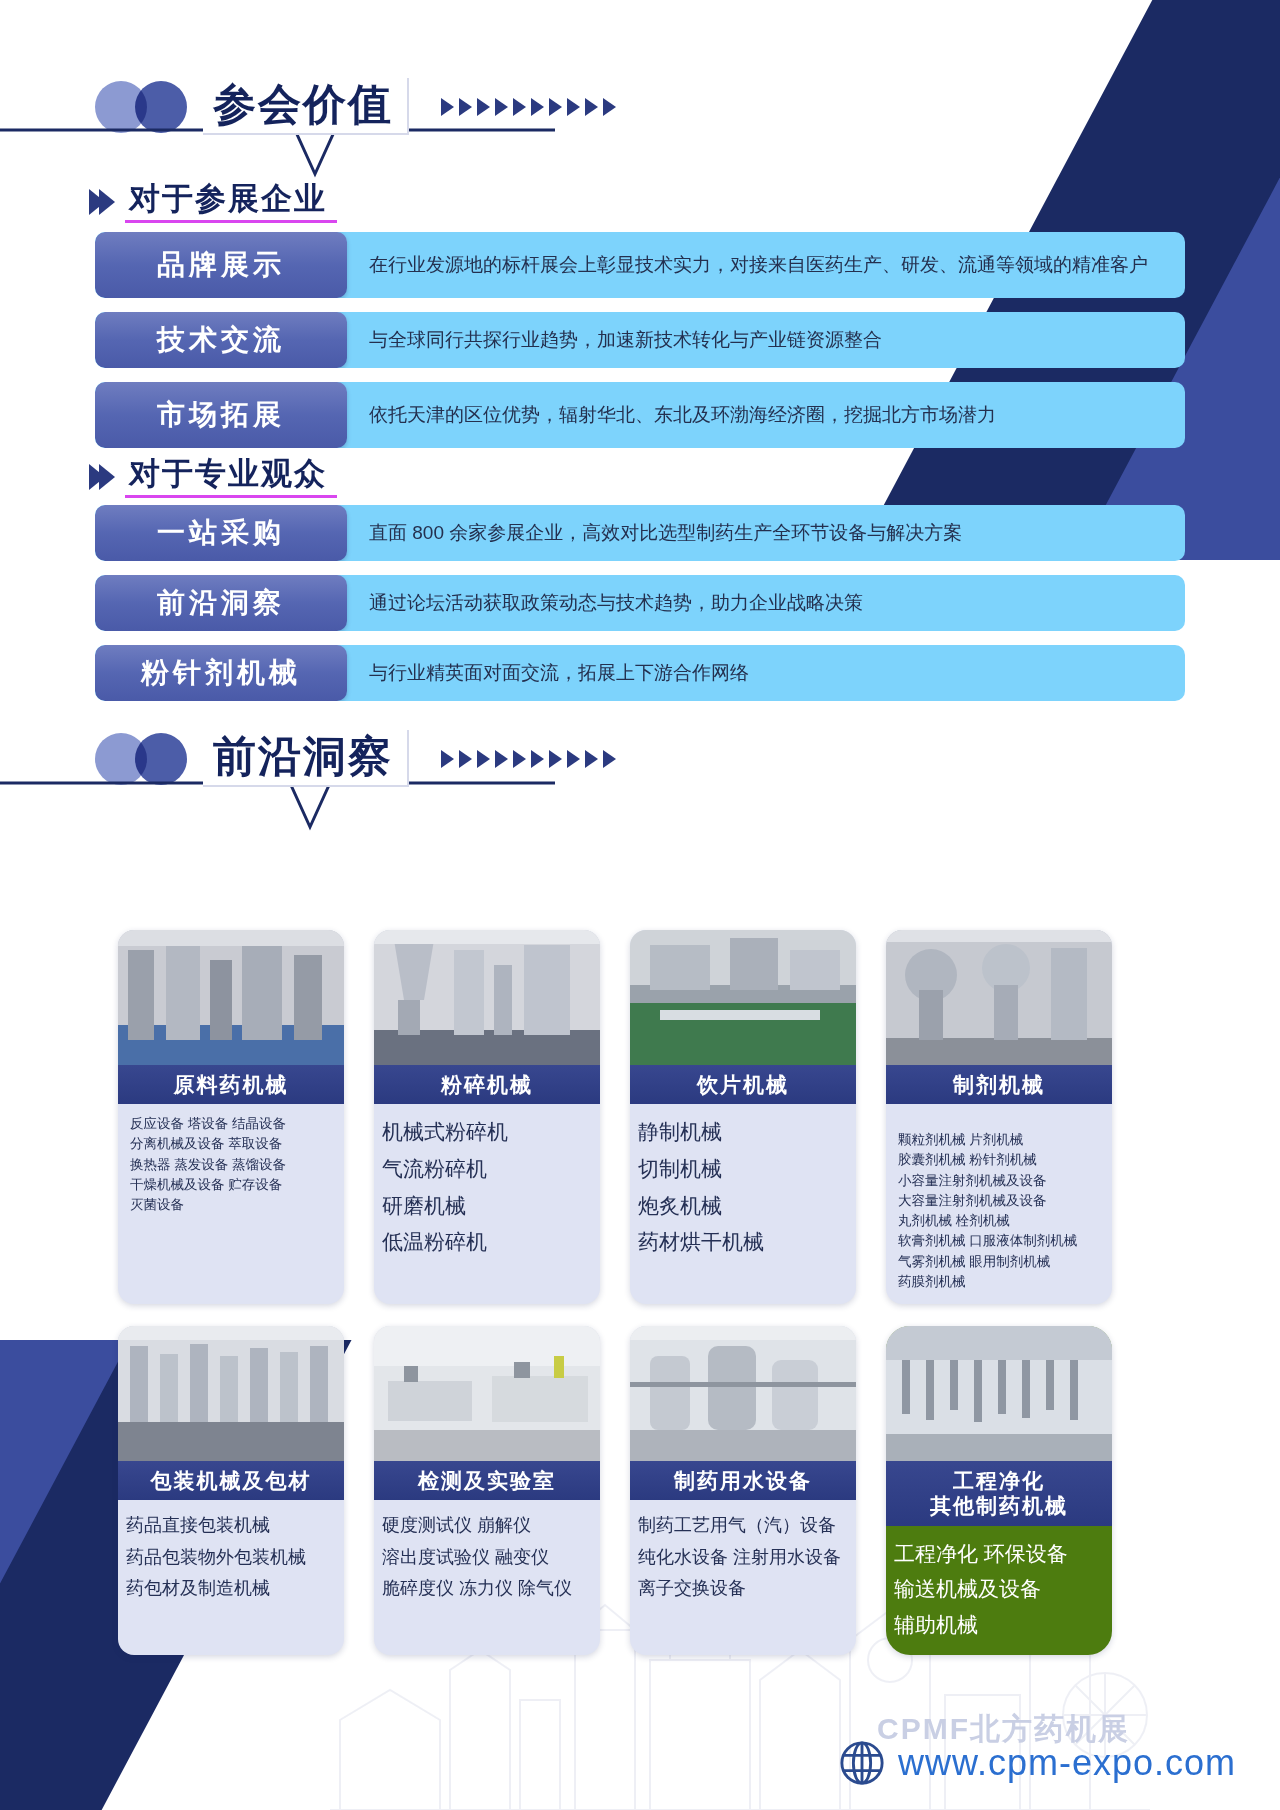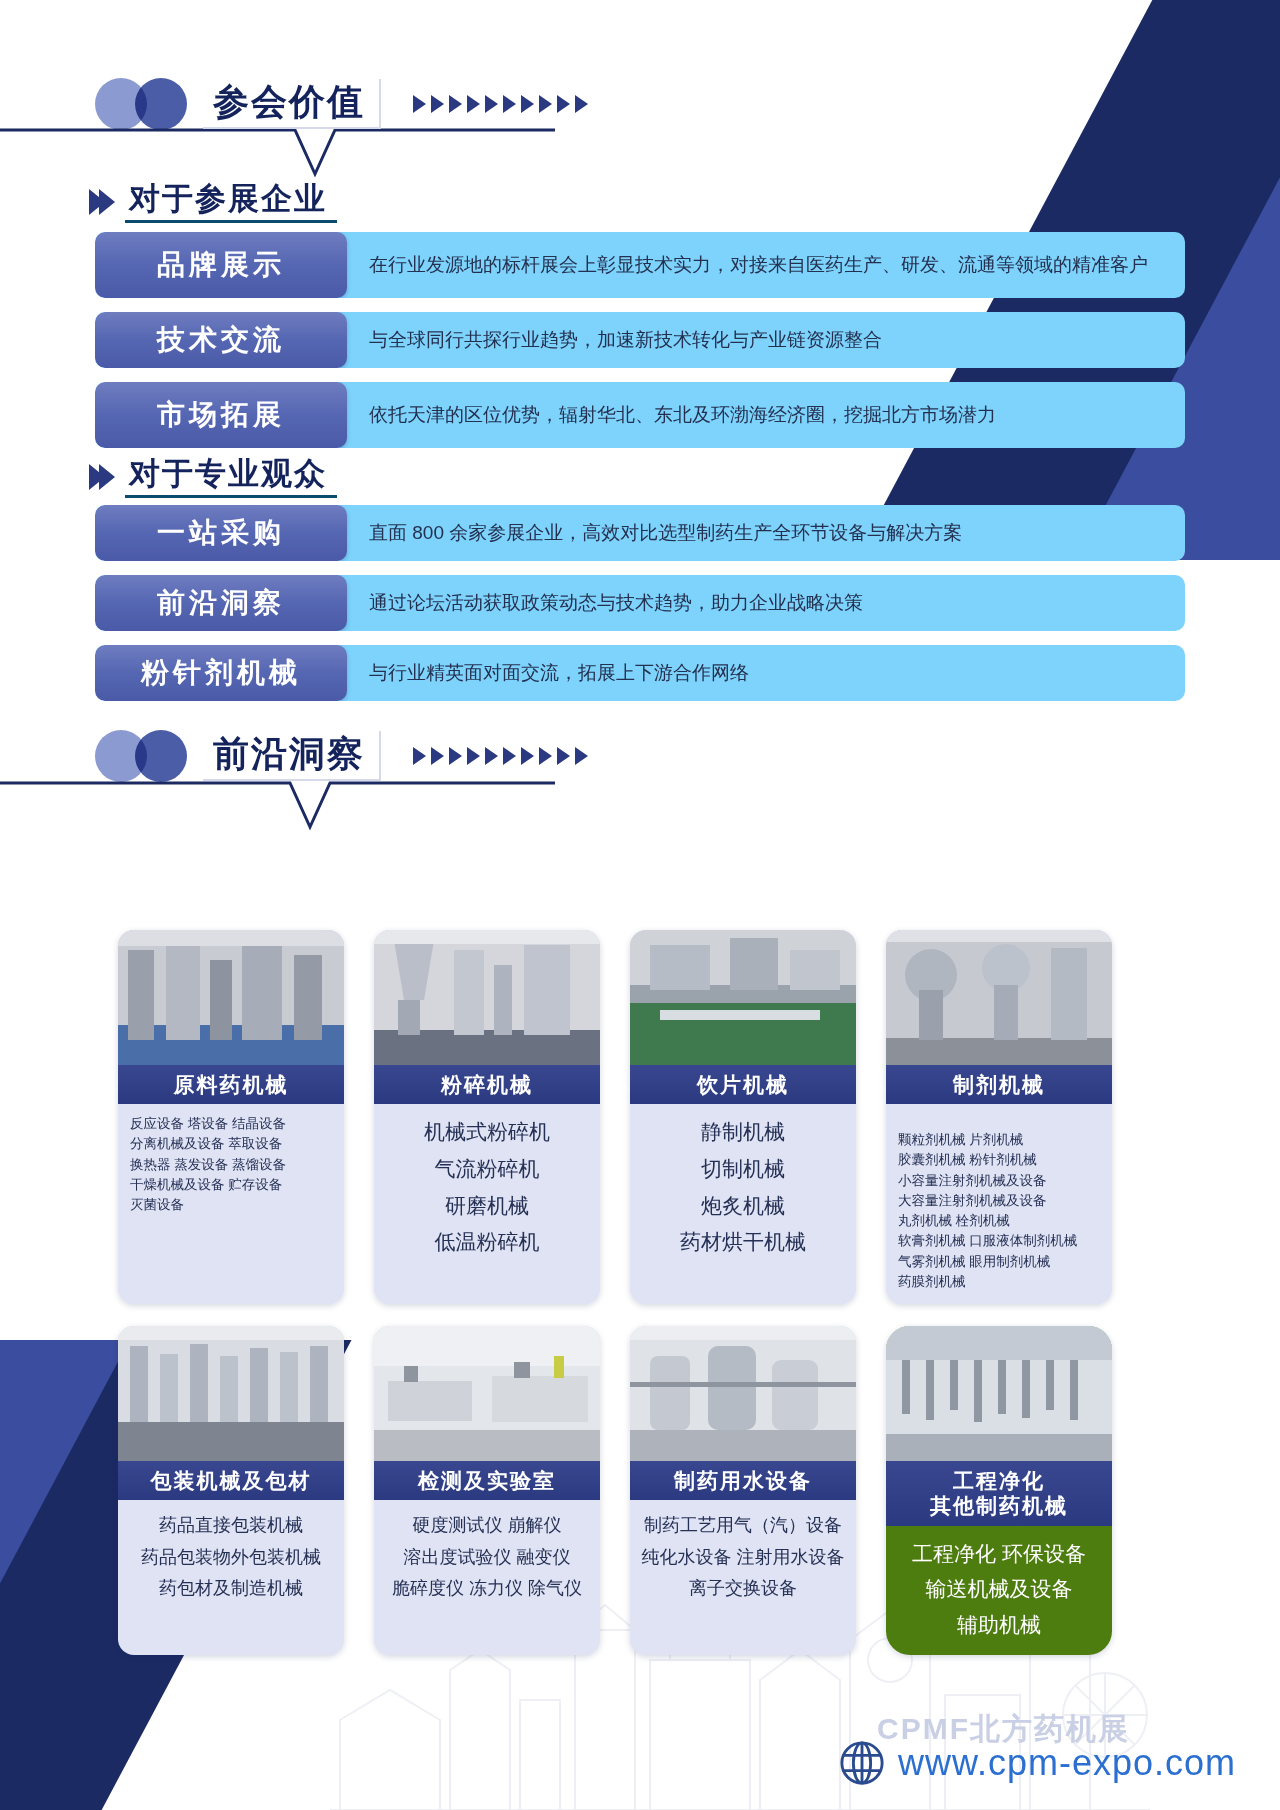--- a/index.html
+++ b/index.html
@@ -22,40 +22,40 @@
   .skyline{position:absolute;left:330px;bottom:0;width:820px;height:300px;opacity:.16;pointer-events:none;}
 
   
   .section{position:absolute;}
   .sec-head{display:flex;align-items:center;gap:14px;position:relative;}
   .venn{position:relative;width:94px;height:52px;flex:none;}
   .venn i{position:absolute;top:0;width:52px;height:52px;border-radius:50%;display:block;}
   .venn i.l{left:0;background:#8c9ad2;}
   .venn i.r{left:40px;background:#4c5da8;mix-blend-mode:multiply;}
   .sec-title{
-    font-size:36px;font-weight:bold;letter-spacing:2px;color:#14235c;
+    font-size:43px;font-weight:bold;letter-spacing:2px;color:#14235c;
     padding:2px 14px 4px 10px;background:#fff;border:2px solid #d6d9ea;border-left:none;border-top:none;
     position:relative;z-index:2;line-height:1.15;
   }
   .arrows{display:flex;gap:5px;margin-left:18px;align-items:center;}
   .arrows span{
     width:0;height:0;border-top:9px solid transparent;border-bottom:9px solid transparent;
     border-left:13px solid #2b3a80;display:block;
   }
 
   
   .sub-head{display:flex;align-items:center;gap:10px;}
   .chev{display:flex;}
   .chev span{
     width:0;height:0;border-top:13px solid transparent;border-bottom:13px solid transparent;
     border-left:16px solid #2b3a80;margin-left:-6px;
   }
   .sub-title{
     font-size:31px;font-weight:bold;color:#14235c;letter-spacing:2px;
-    border-bottom:3px solid #0c4a6e;padding:0 10px 3px 4px;line-height:1.2;
+    border-bottom:3px solid #d946ef;padding:0 10px 3px 4px;line-height:1.2;
   }
 
   
   .row{display:flex;align-items:stretch;margin-bottom:14px;border-radius:10px;overflow:hidden;background:#7dd3fc;}
   .row .tag{
     width:252px;flex:none;border-radius:10px;
     background:linear-gradient(180deg,#6f7dc0 0%,#5566b2 50%,#4a5aa8 100%);
     color:#fff;font-size:28px;font-weight:bold;letter-spacing:4px;
     display:flex;align-items:center;justify-content:center;
     box-shadow:0 2px 4px rgba(30,40,90,.25);
@@ -70,21 +70,21 @@
         display:grid;grid-template-columns:repeat(4,226px);gap:22px 30px;}
   .card{border-radius:16px;overflow:hidden;background:#dfe3f3;box-shadow:0 2px 6px rgba(30,40,90,.18);
         display:flex;flex-direction:column;}
   .card.dark{background:#4d7c0f;border-radius:24px;}
   .photo{height:135px;width:100%;position:relative;overflow:hidden;}
   .card-title{
     color:#fff;font-size:21px;font-weight:bold;letter-spacing:2px;text-align:center;
     padding:7px 4px;background:linear-gradient(180deg,#38478f 0%,#2b3a80 100%);
     line-height:1.2;
   }
-  .card-body{padding:10px 8px 12px;text-align:center;font-size:15px;line-height:1.55;color:#253055;}
+  .card-body{padding:10px 8px 12px;text-align:left;font-size:15px;line-height:1.55;color:#253055;}
   .card.dark .card-body{color:#ffffff;font-size:21px;line-height:1.7;}
   .card-body.small{font-size:13.5px;line-height:1.5;text-align:left;padding-left:12px;}
   .card-body.mid{font-size:18px;line-height:1.75;}
 
   
   .footer{position:absolute;left:0;bottom:0;width:100%;height:90px;}
   .foot-url{
     position:absolute;right:44px;bottom:26px;font-size:36px;color:#2b6fd0;letter-spacing:1px;
     font-family:"Liberation Sans",sans-serif;
   }

